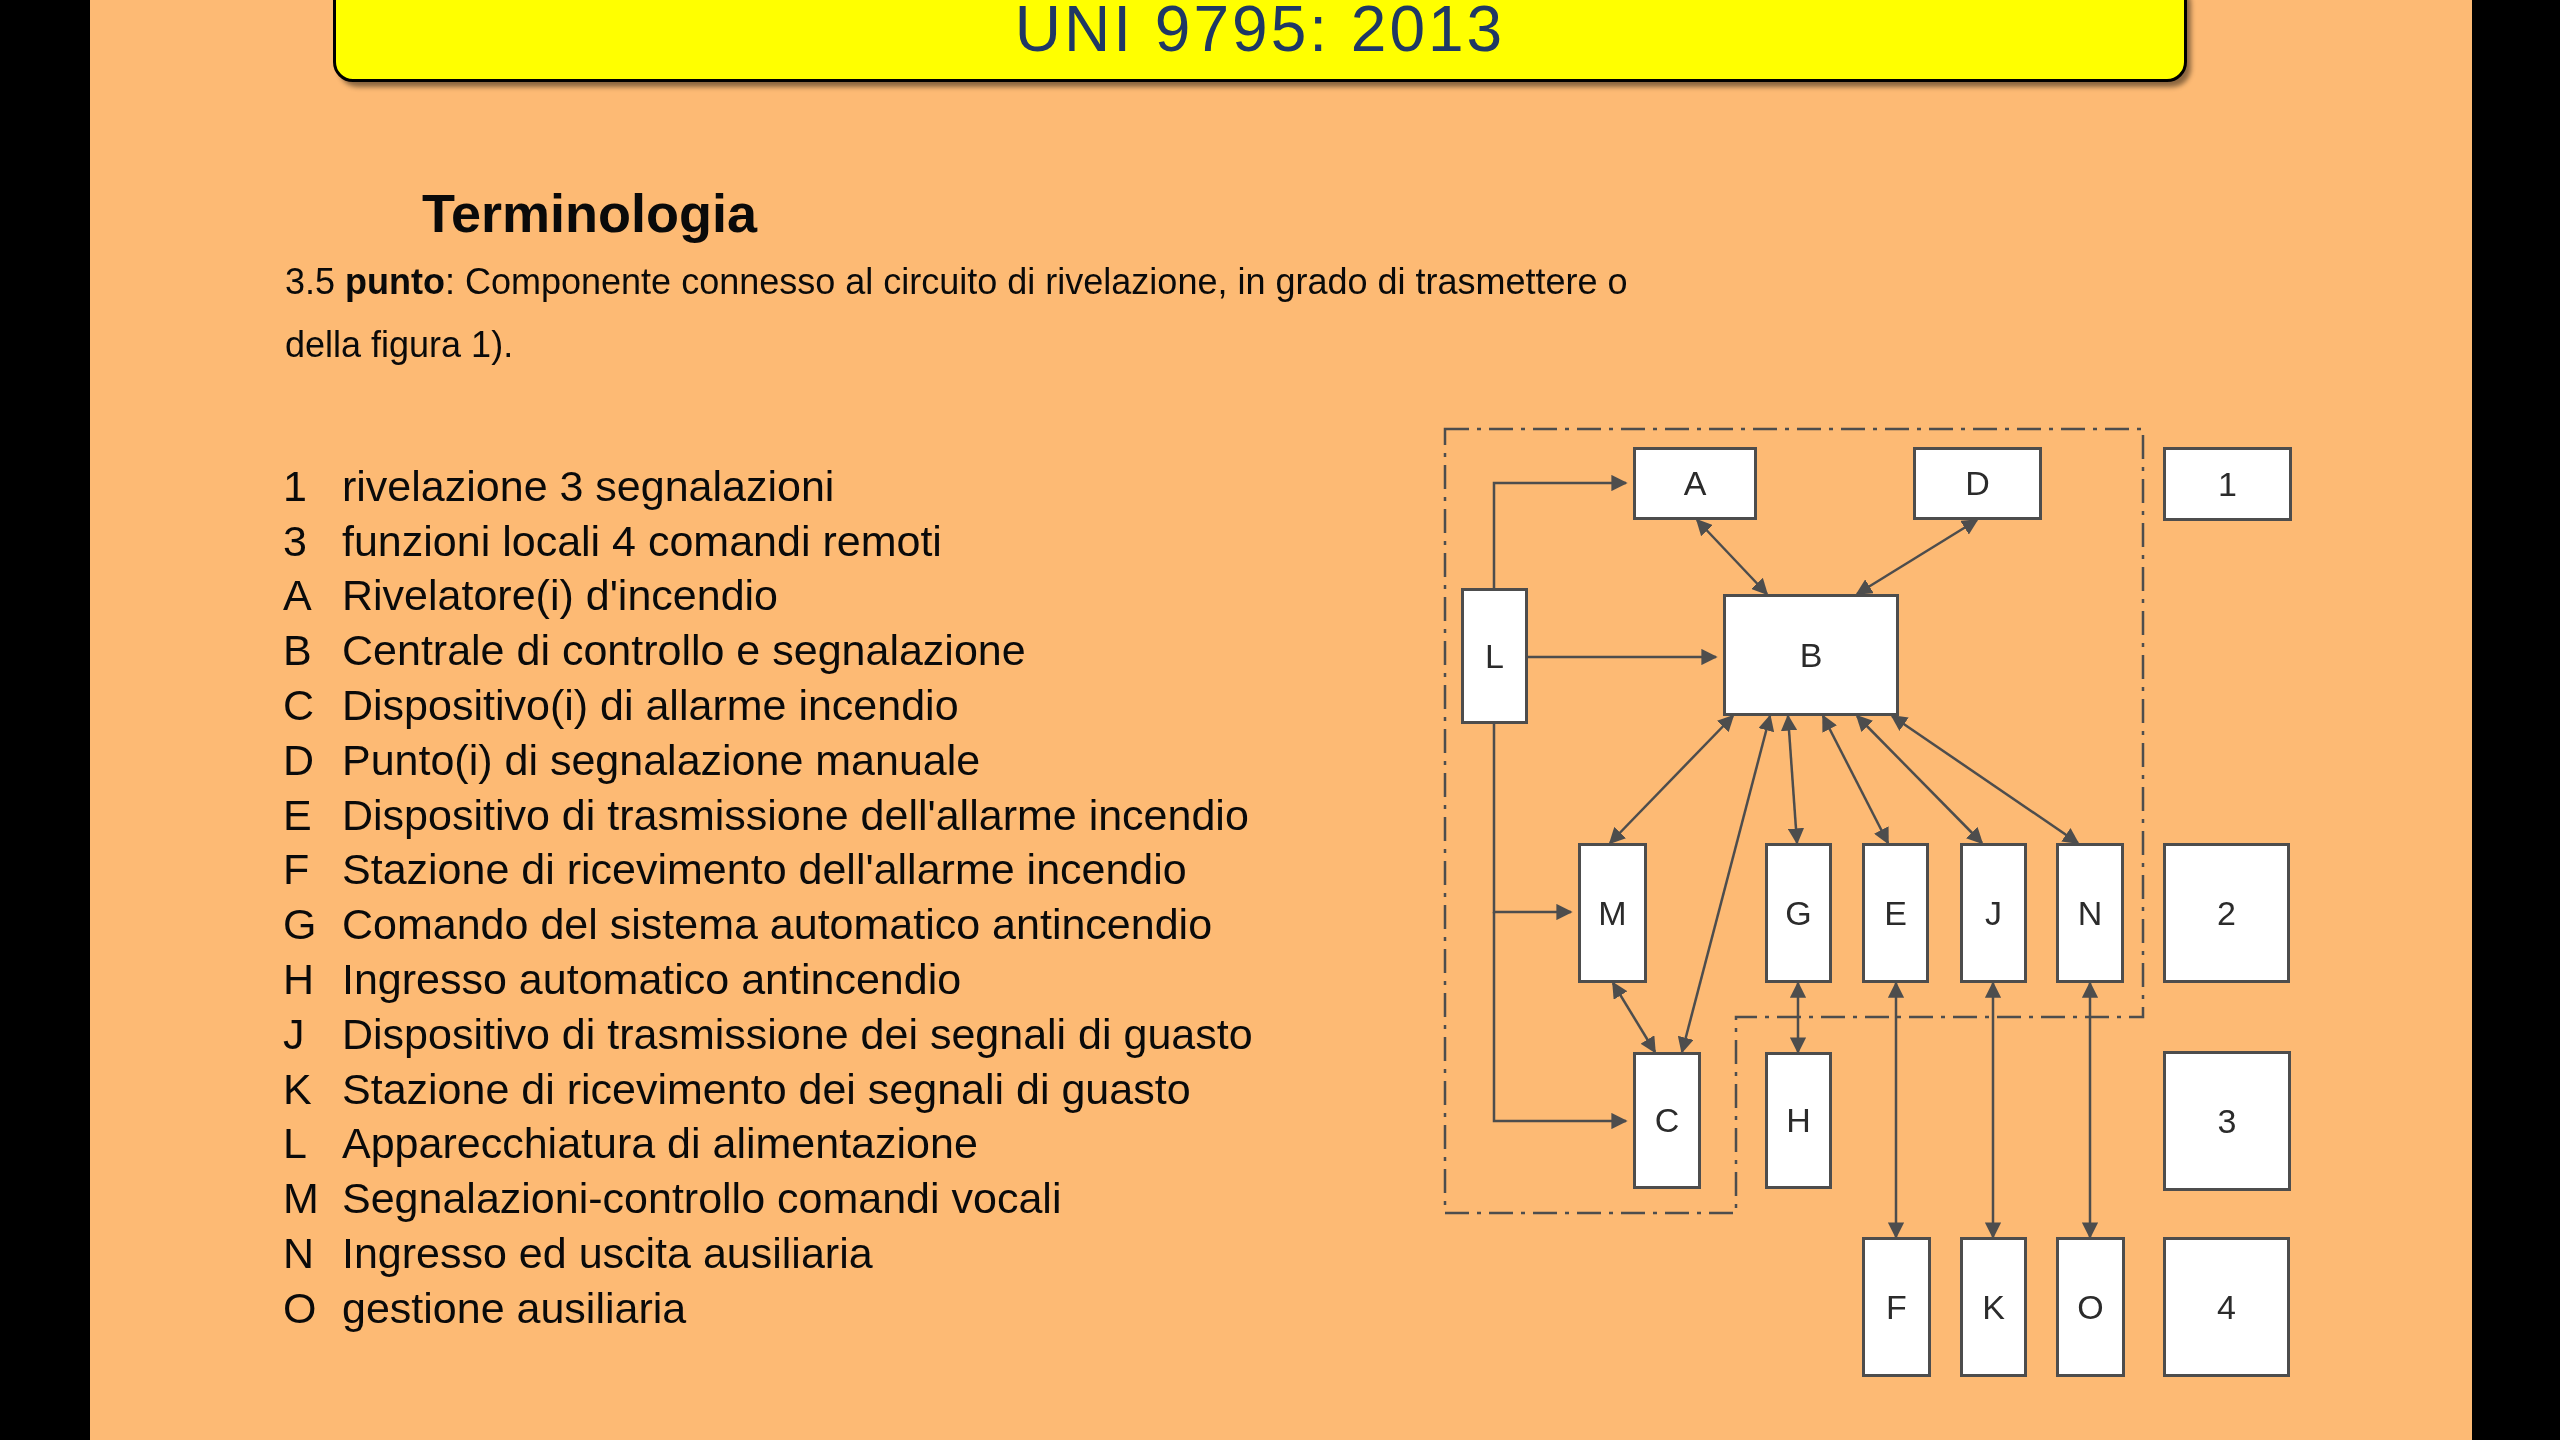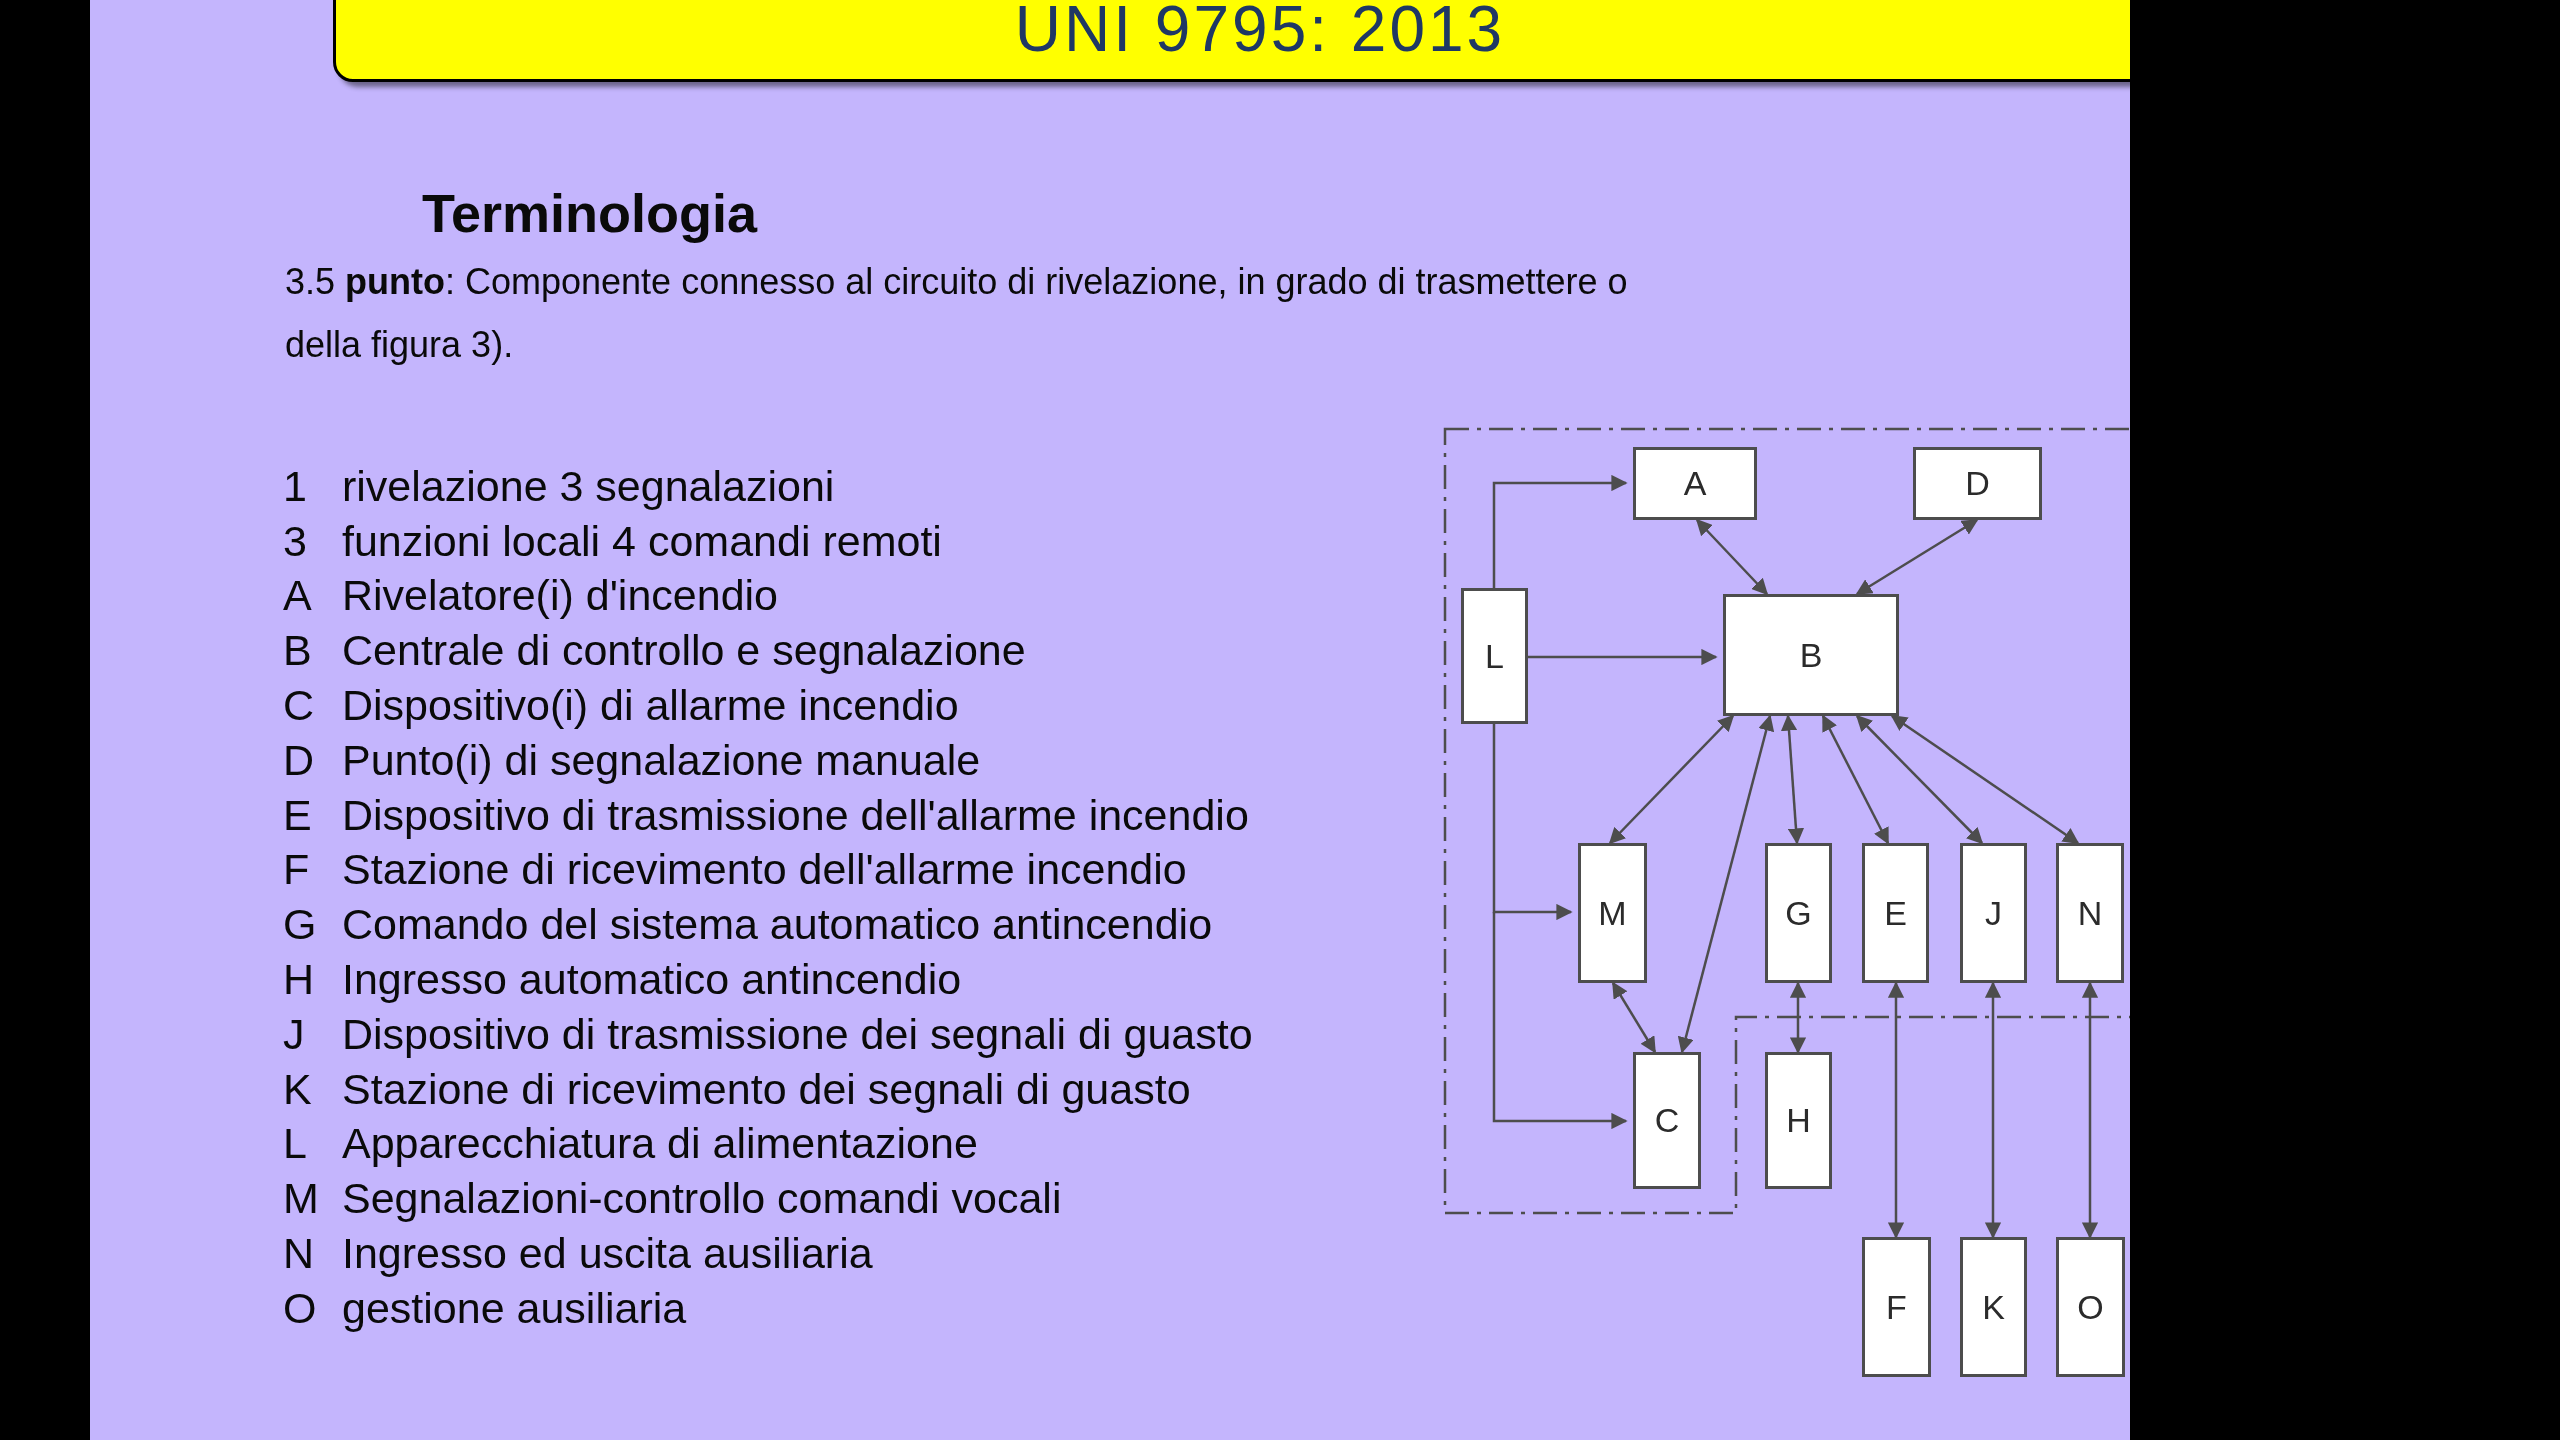--- a/index.html
+++ b/index.html
@@ -1,16 +1,16 @@
 <!DOCTYPE html>
 <html><head>
 <meta charset="utf-8">
 <style>
   html,body{margin:0;padding:0;background:#000;}
-  #stage{position:relative;width:2130px;height:1440px;background:#c4b5fd;overflow:hidden;
+  #stage{position:relative;width:2560px;height:1440px;background:#fdba74;overflow:hidden;
          font-family:"Liberation Sans",sans-serif;color:#0a0a0a;}
   .bar{position:absolute;top:0;height:1440px;background:#000;}
   #bar-left{left:0;width:90px;}
   #bar-right{left:2472px;width:88px;}
 
   
   #banner{position:absolute;left:333px;top:-22px;width:1854px;height:104px;
           background:#ffff00;border:3px solid #000;border-radius:20px;
           box-shadow:5px 6px 5px -1px rgba(0,0,0,0.45);
           display:flex;align-items:flex-end;justify-content:center;box-sizing:border-box;}
@@ -41,21 +41,21 @@
   <div id="bar-right" class="bar"></div>
 
   <div id="banner" style="background: rgb(255, 255, 0);">
     <div id="banner-title" style="color: rgb(31, 56, 100);">UNI 9795: 2013</div>
   </div>
 
   <div id="heading">Terminologia</div>
 
   <div id="paragraph">
     <div><span>3.5 </span><b>punto</b><span>: Componente connesso al circuito di rivelazione, in grado di trasmettere o</span></div>
-    <div>della figura 3).</div>
+    <div>della figura 1).</div>
   </div>
 
   <div id="legend">
       <div class="legend-row">
         <span class="legend-key">1</span>
         <span class="legend-text">rivelazione 3 segnalazioni</span>
       </div>
       <div class="legend-row">
         <span class="legend-key">3</span>
         <span class="legend-text">funzioni locali 4 comandi remoti</span>

